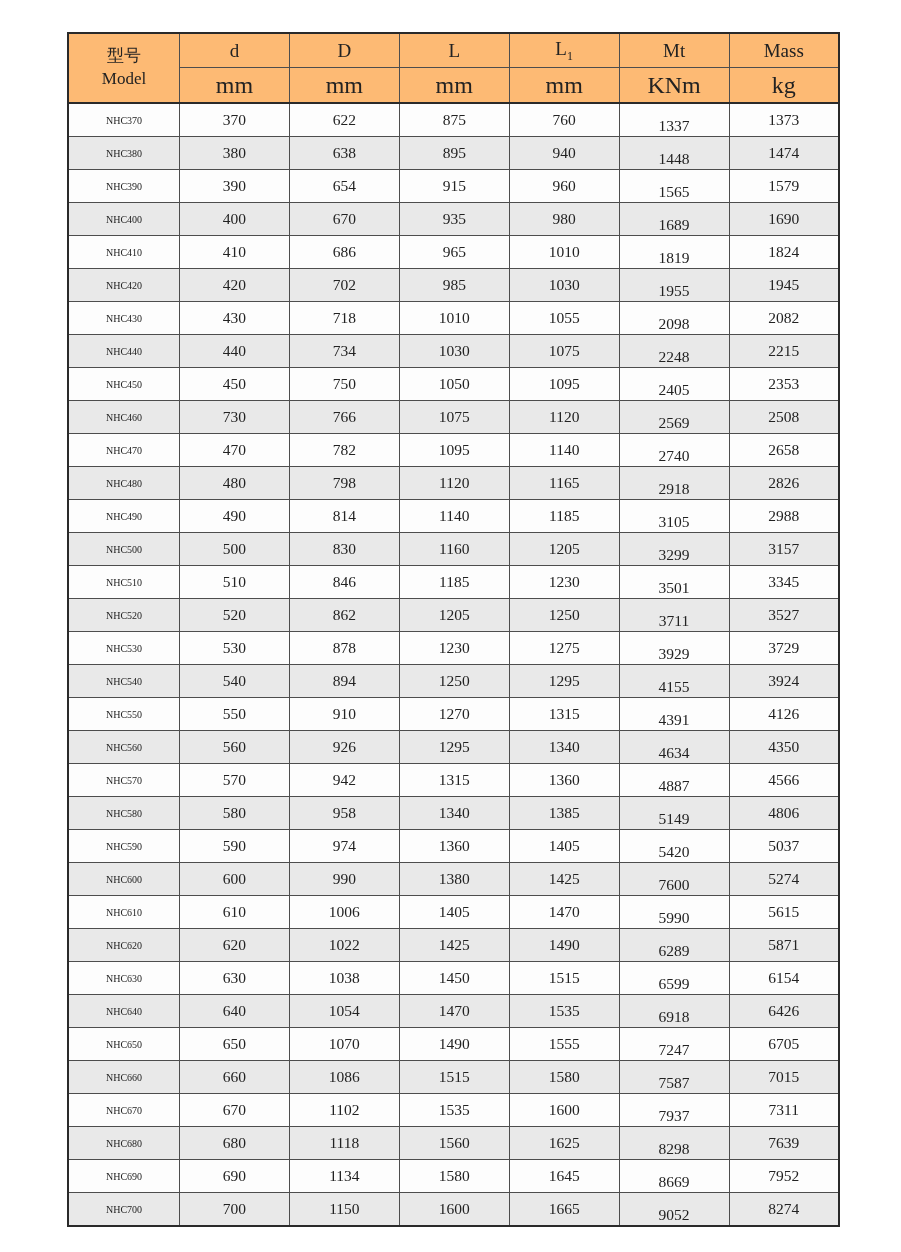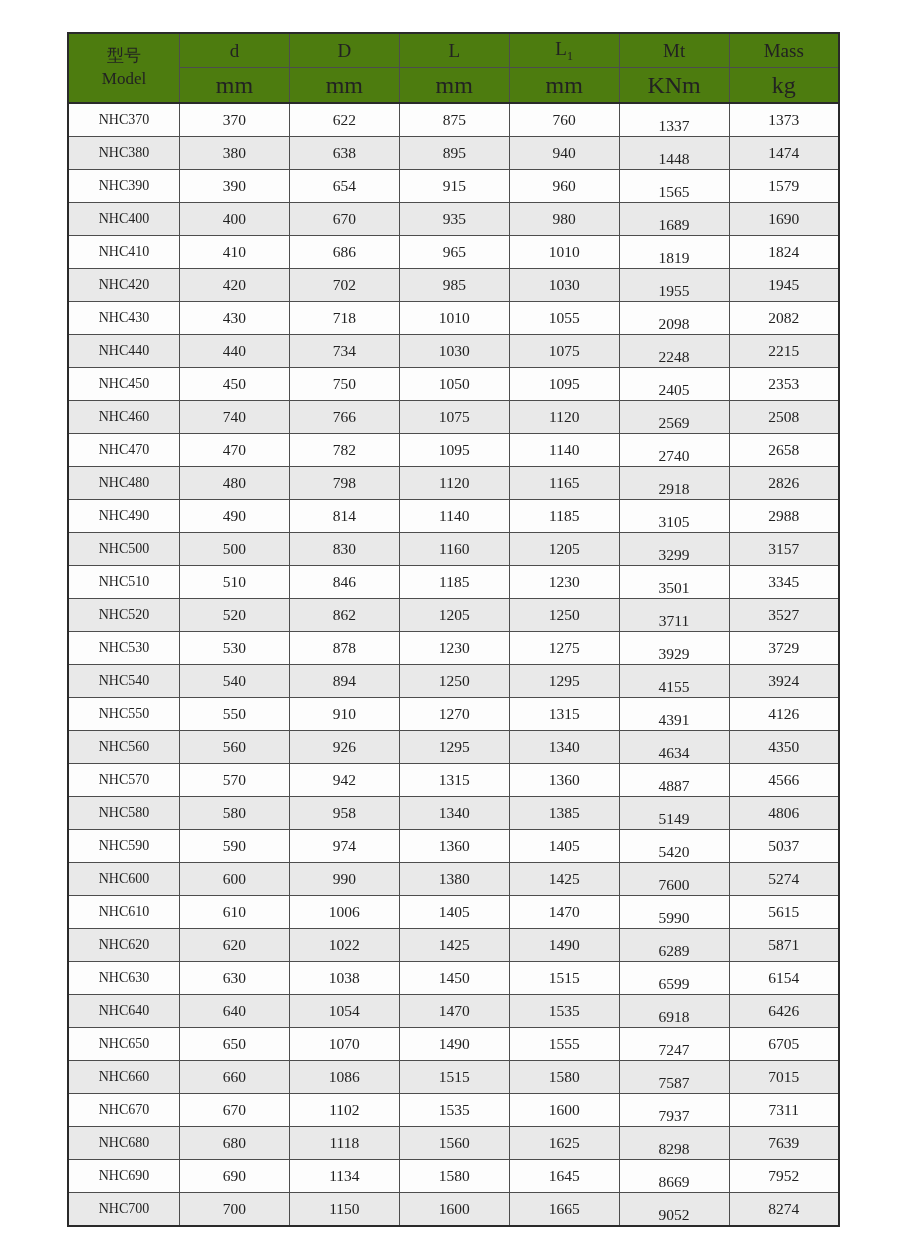--- a/index.html
+++ b/index.html
@@ -34,21 +34,21 @@
     border: 1px solid #4d4d4d;
     text-align: center;
     vertical-align: middle;
     padding: 0;
     overflow: hidden;
   }
   .spec-table thead {
     border-bottom: 2px solid #2a2a2a;
   }
   .spec-table thead th {
-    background: #4d7c0f;
+    background: #fdba74;
     font-weight: normal;
   }
   th.model-th {
     width: 110px;
     font-size: 17px;
     line-height: 1.35;
     background: #d6d6d6;
   }
   th.col-label {
     height: 33px;
@@ -63,21 +63,21 @@
   }
   .spec-table tbody td {
     height: 32px;
     font-size: 15.5px;
     background: #fdfdfd;
   }
   .spec-table tbody tr:nth-child(even) td {
     background: #e9e9e9;
   }
   .spec-table tbody td:first-child {
-    font-size: 14px;
+    font-size: 10px;
     margin-left: 16px;
   }
   .mt-val {
     display: inline-block;
     transform: translateY(6px);
   }
 </style>
 </head>
 <body>
 
@@ -183,21 +183,21 @@
             <td><span>NHC450</span></td>
             <td><span>450</span></td>
             <td><span>750</span></td>
             <td><span>1050</span></td>
             <td><span>1095</span></td>
             <td><span class="mt-val">2405</span></td>
             <td><span>2353</span></td>
           </tr>
           <tr>
             <td><span>NHC460</span></td>
-            <td><span>740</span></td>
+            <td><span>730</span></td>
             <td><span>766</span></td>
             <td><span>1075</span></td>
             <td><span>1120</span></td>
             <td><span class="mt-val">2569</span></td>
             <td><span>2508</span></td>
           </tr>
           <tr>
             <td><span>NHC470</span></td>
             <td><span>470</span></td>
             <td><span>782</span></td>

